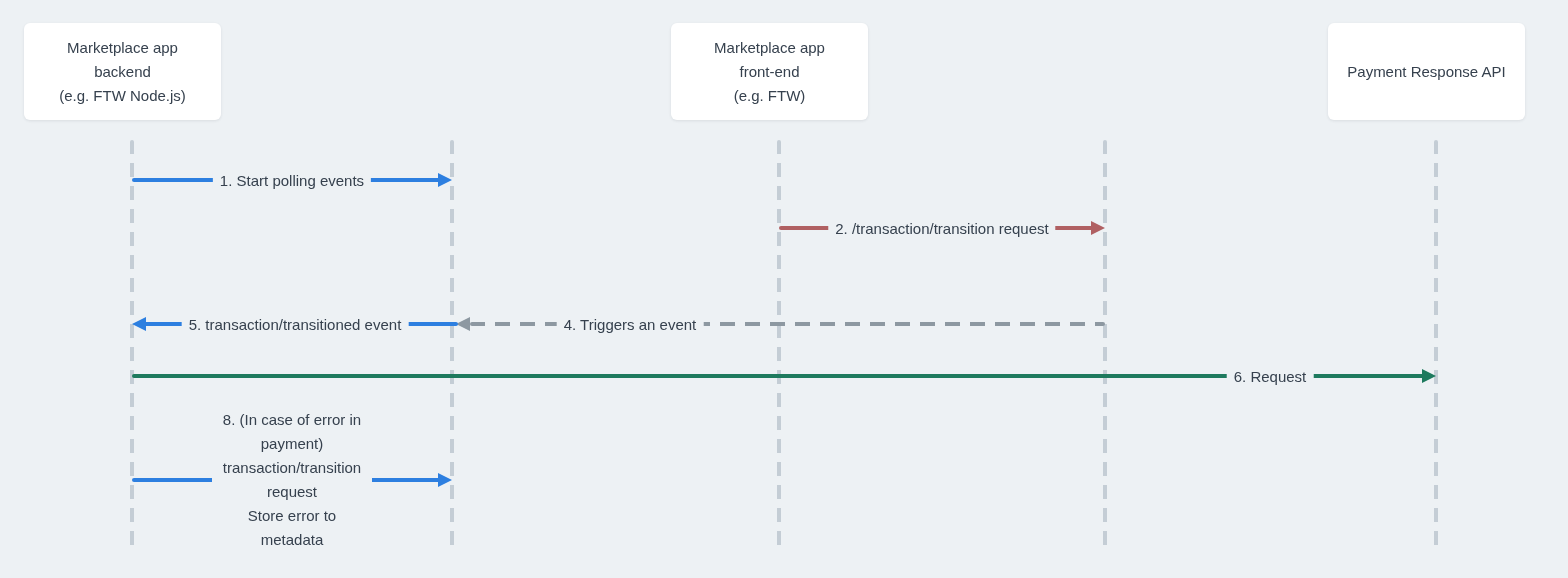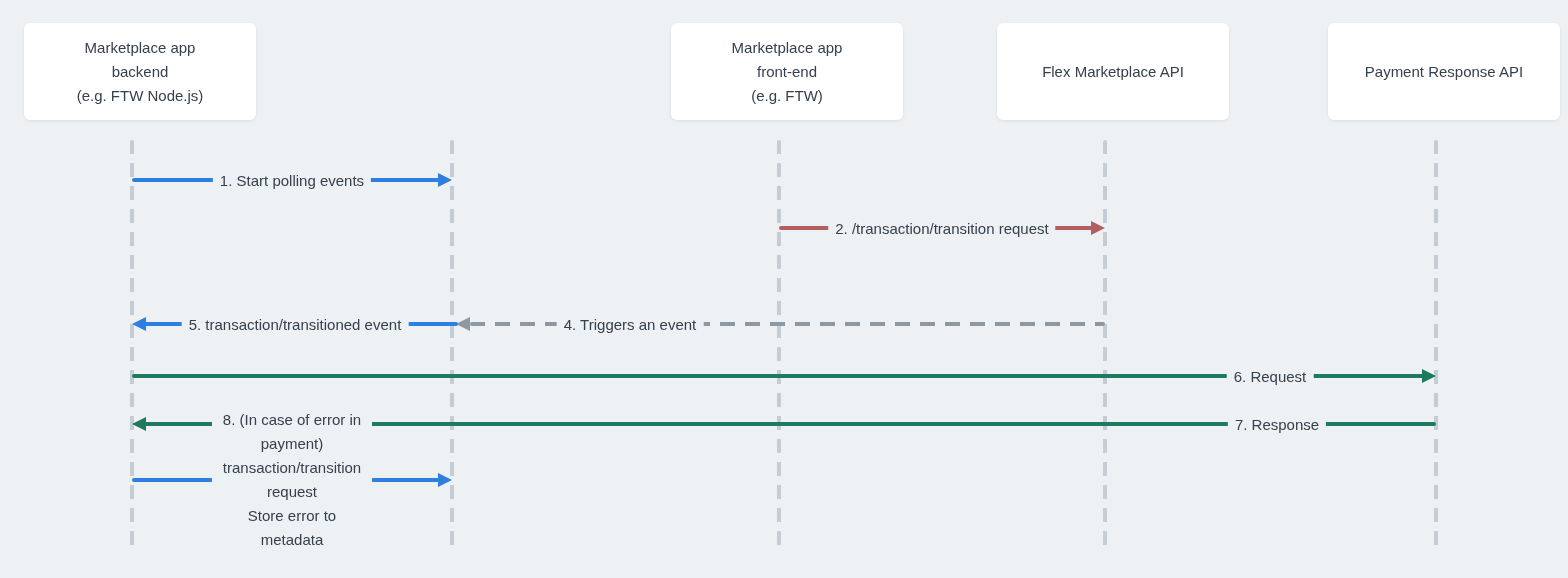--- a/index.html
+++ b/index.html
@@ -16,21 +16,21 @@
   body{
     width:1568px;height:578px;
     background:var(--bg);
     font-family:"Liberation Sans",sans-serif;
     color:var(--text);
   }
   .stage{position:relative;width:1568px;height:578px;overflow:hidden;background:var(--bg);}
 
   
   .actor{
-    position:absolute;top:23px;width:232px;height:97px;
+    position:absolute;top:23px;width:197px;height:97px;
     background:var(--box);border-radius:6px;
     display:flex;align-items:center;justify-content:center;
     text-align:center;font-size:15px;line-height:24px;
     white-space:pre-line;
     box-shadow:0 1px 3px rgba(35,45,60,.10);
     z-index:3;
   }
   .actor1{left:24px}.actor2{left:344px}.actor3{left:671px}.actor4{left:997px}.actor5{left:1328px}
 
   
@@ -70,21 +70,20 @@
 <body>
 
 <div class="stage">
 
   <div class="actor actor1">Marketplace app
 backend
 (e.g. FTW Node.js)</div>
   <div class="actor actor3">Marketplace app
 front-end
 (e.g. FTW)</div>
-  <div class="actor actor4">Flex Marketplace API</div>
   <div class="actor actor5">Payment Response API</div>
 
   <div class="lifeline lf1"></div>
   <div class="lifeline lf2"></div>
   <div class="lifeline lf3"></div>
   <div class="lifeline lf4"></div>
   <div class="lifeline lf5"></div>
 
   <div class="msg m1">
     <div class="line"></div>
@@ -110,25 +109,20 @@
     <div class="arrow left"></div>
     <span class="mlabel">5. transaction/transitioned event</span>
   </div>
 
   <div class="msg m6">
     <div class="line"></div>
     <div class="arrow right"></div>
     <span class="mlabel">6. Request</span>
   </div>
 
-  <div class="msg m7">
-    <div class="line"></div>
-    <div class="arrow left"></div>
-    <span class="mlabel">7. Response</span>
-  </div>
 
   <div class="msg m8">
     <div class="line"></div>
     <div class="arrow right"></div>
     <span class="mlabel">8. (In case of error in payment)
 transaction/transition request
 Store error to metadata</span>
   </div>
 
 </div>

